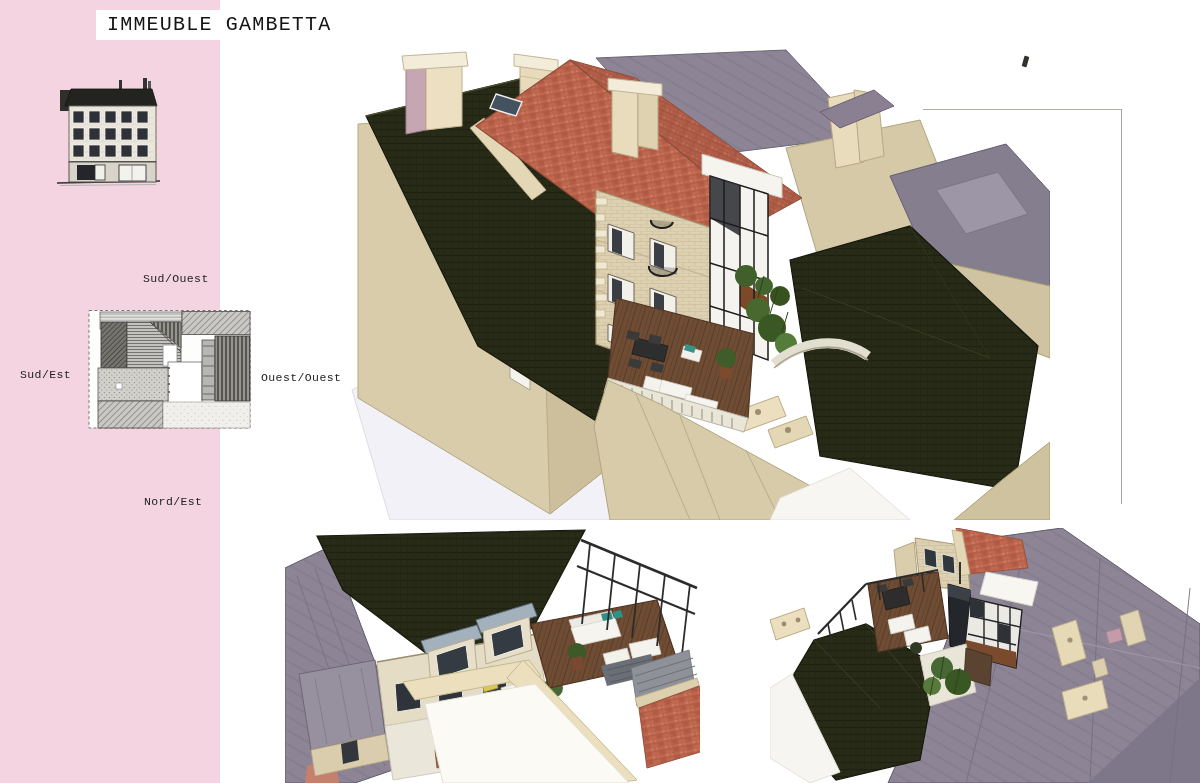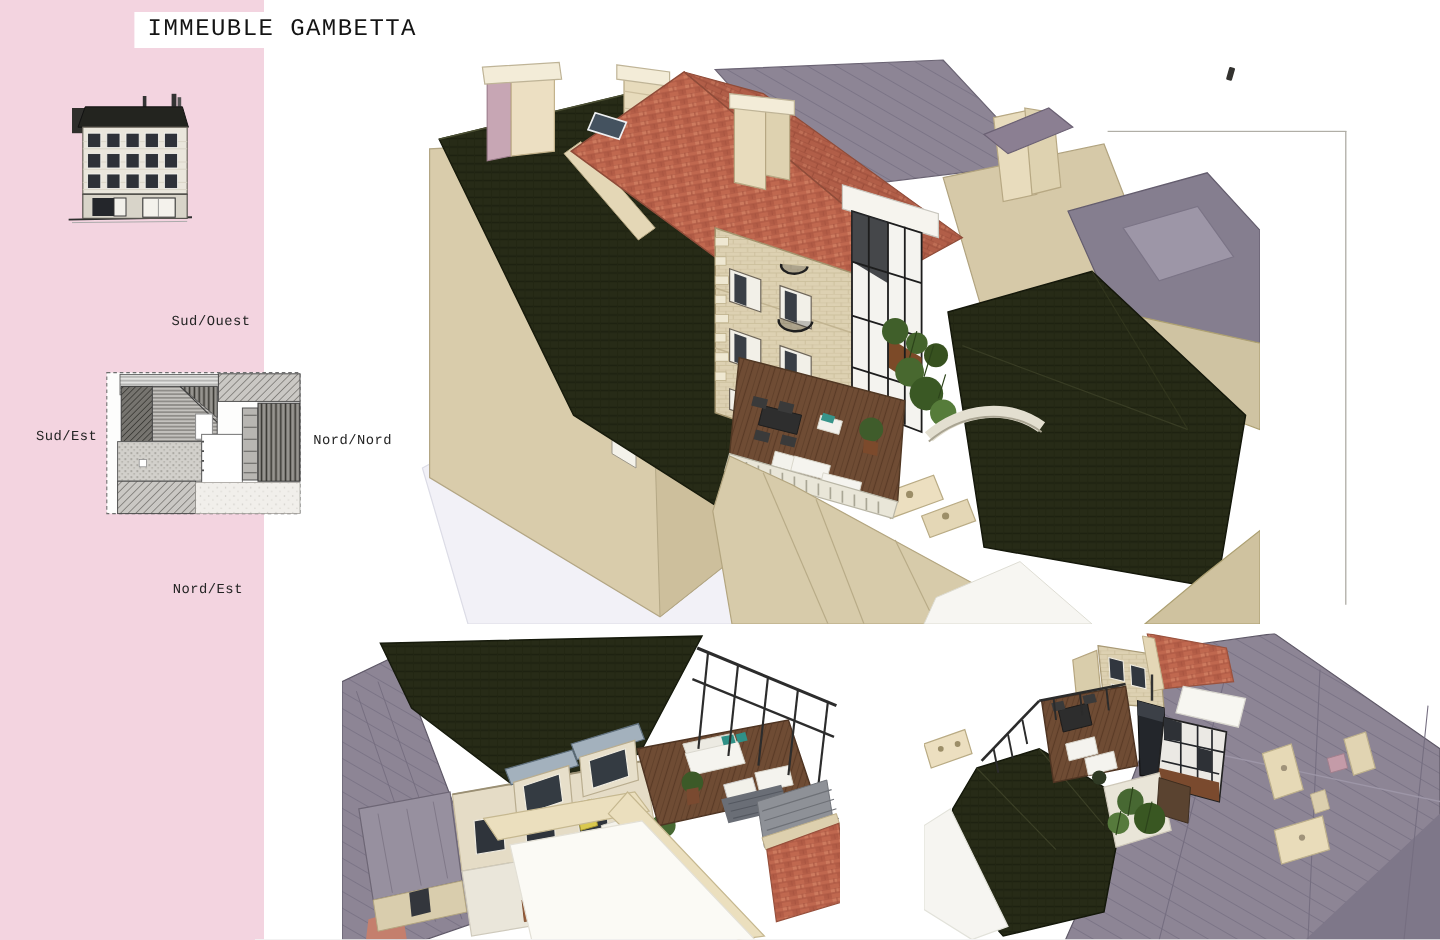--- a/index.html
+++ b/index.html
@@ -3,23 +3,23 @@
 <meta charset="utf-8">
 <style>
   :root{
     --pink:#f3d4e0; --ink:#1c1c1c; --dkroof:#272b17; --red:#c0684f;
     --slate:#8d8595; --beige:#d9ccab; --cream:#ecdfc0; --deck:#6f4c34;
   }
   html,body{margin:0;padding:0;background:#e8e8e8;}
   .page{position:relative;width:1200px;height:783px;background:#ffffff;overflow:hidden;
         font-family:"Liberation Mono","DejaVu Sans Mono",monospace;}
   .sidebar{position:absolute;left:0;top:0;width:220px;height:783px;background:var(--pink);}
-  .title-strip{position:absolute;left:112px;top:10px;background:#ffffff;padding:3px 12px 4px 11px;
+  .title-strip{position:absolute;left:96px;top:10px;background:#ffffff;padding:3px 12px 4px 11px;
         font-size:20px;letter-spacing:1.2px;color:#141414;font-weight:500;white-space:nowrap;}
-  .olabel{position:absolute;font-size:11.5px;color:#242424;letter-spacing:.4px;white-space:nowrap;}
+  .olabel{position:absolute;font-size:11.5px;color:#242424;letter-spacing:.4px;white-space:nowrap;margin-top:10px;}
   .fig{position:absolute;}
   .frame-border{position:absolute;left:923px;top:109px;width:198px;height:394px;
         border-top:1px solid #b0aea6;border-right:1px solid #a8a69e;}
   .ink-mark{position:absolute;left:1023px;top:56px;width:5px;height:11px;background:#33322f;
         transform:rotate(16deg);border-radius:1px;}
   svg{display:block;}
 </style>
 </head>
 <body>
 
@@ -149,22 +149,22 @@
       <rect x="114" y="34" width="13" height="60" fill="#b8b6b2" stroke="#4d4d4d" stroke-width="0.8"></rect>
       <path d="M115 40h11M115 50h11M115 60h11M115 70h11M115 80h11M115 88h11" stroke="#60605e" stroke-width="0.9"></path>
       <rect x="127" y="30" width="35" height="65" fill="url(#pHatchV)" stroke="#3a3a3a" stroke-width="0.9"></rect>
       <rect x="10" y="62" width="70" height="33" fill="url(#pDots)" stroke="#5c5c5c" stroke-width="0.8"></rect>
       <rect x="28" y="77" width="6" height="6" fill="#ffffff" stroke="#888" stroke-width="0.6"></rect>
       <rect x="10" y="95" width="65" height="27" fill="url(#pHatchD)" stroke="#4a4a4a" stroke-width="0.8"></rect>
       <rect x="75" y="96" width="87" height="26" fill="url(#pDotsL)" stroke="#9a9892" stroke-width="0.6"></rect>
     </g>
   </svg>
 
-  <span class="olabel" style="left:30px;top:358px">Sud/Est</span>
-  <span class="olabel" style="left:261px;top:361px">Nord/Nord</span>
+  <span class="olabel" style="left:20px;top:358px">Sud/Est</span>
+  <span class="olabel" style="left:261px;top:361px">Ouest/Ouest</span>
   <span class="olabel" style="left:144px;top:485px">Nord/Est</span>
 
   <div class="frame-border"></div>
   <div class="ink-mark"></div>
 
   <svg class="fig" style="left:350px;top:28px" width="700" height="492" viewBox="0 0 700 492">
     <g>
       <polygon points="2,362 150,282 430,452 420,492 40,492" fill="#f2f1f7" stroke="#dcdce6" stroke-width="1"></polygon>
     </g>
 

